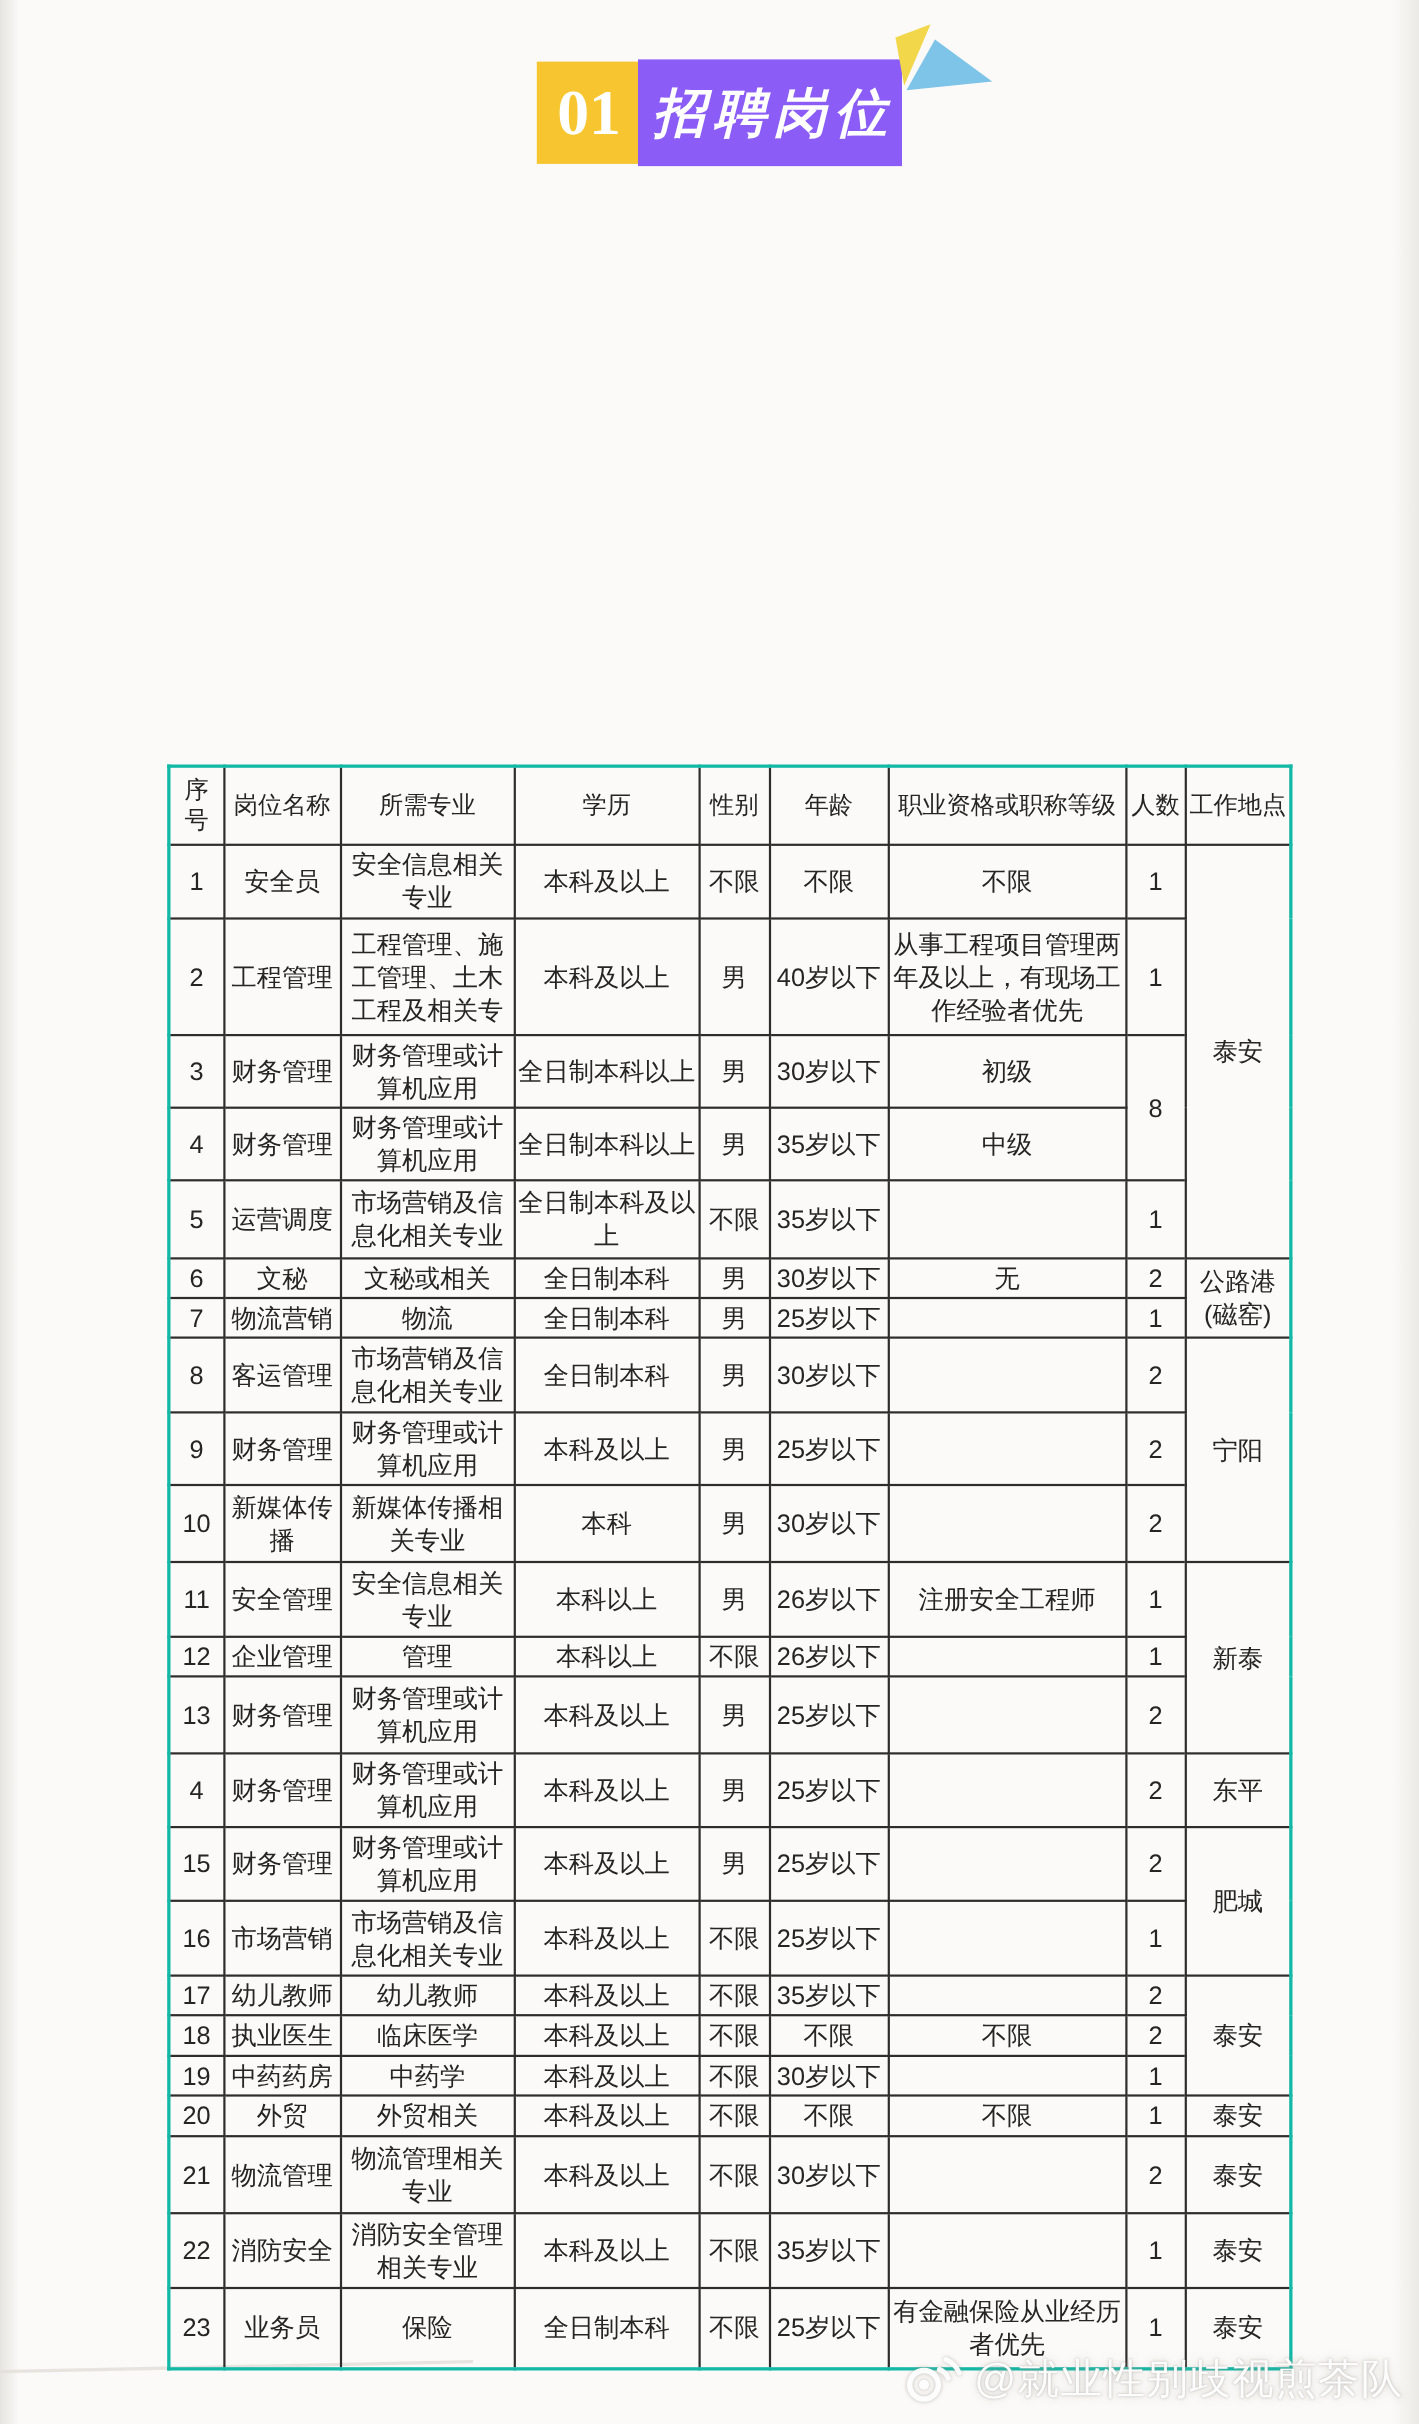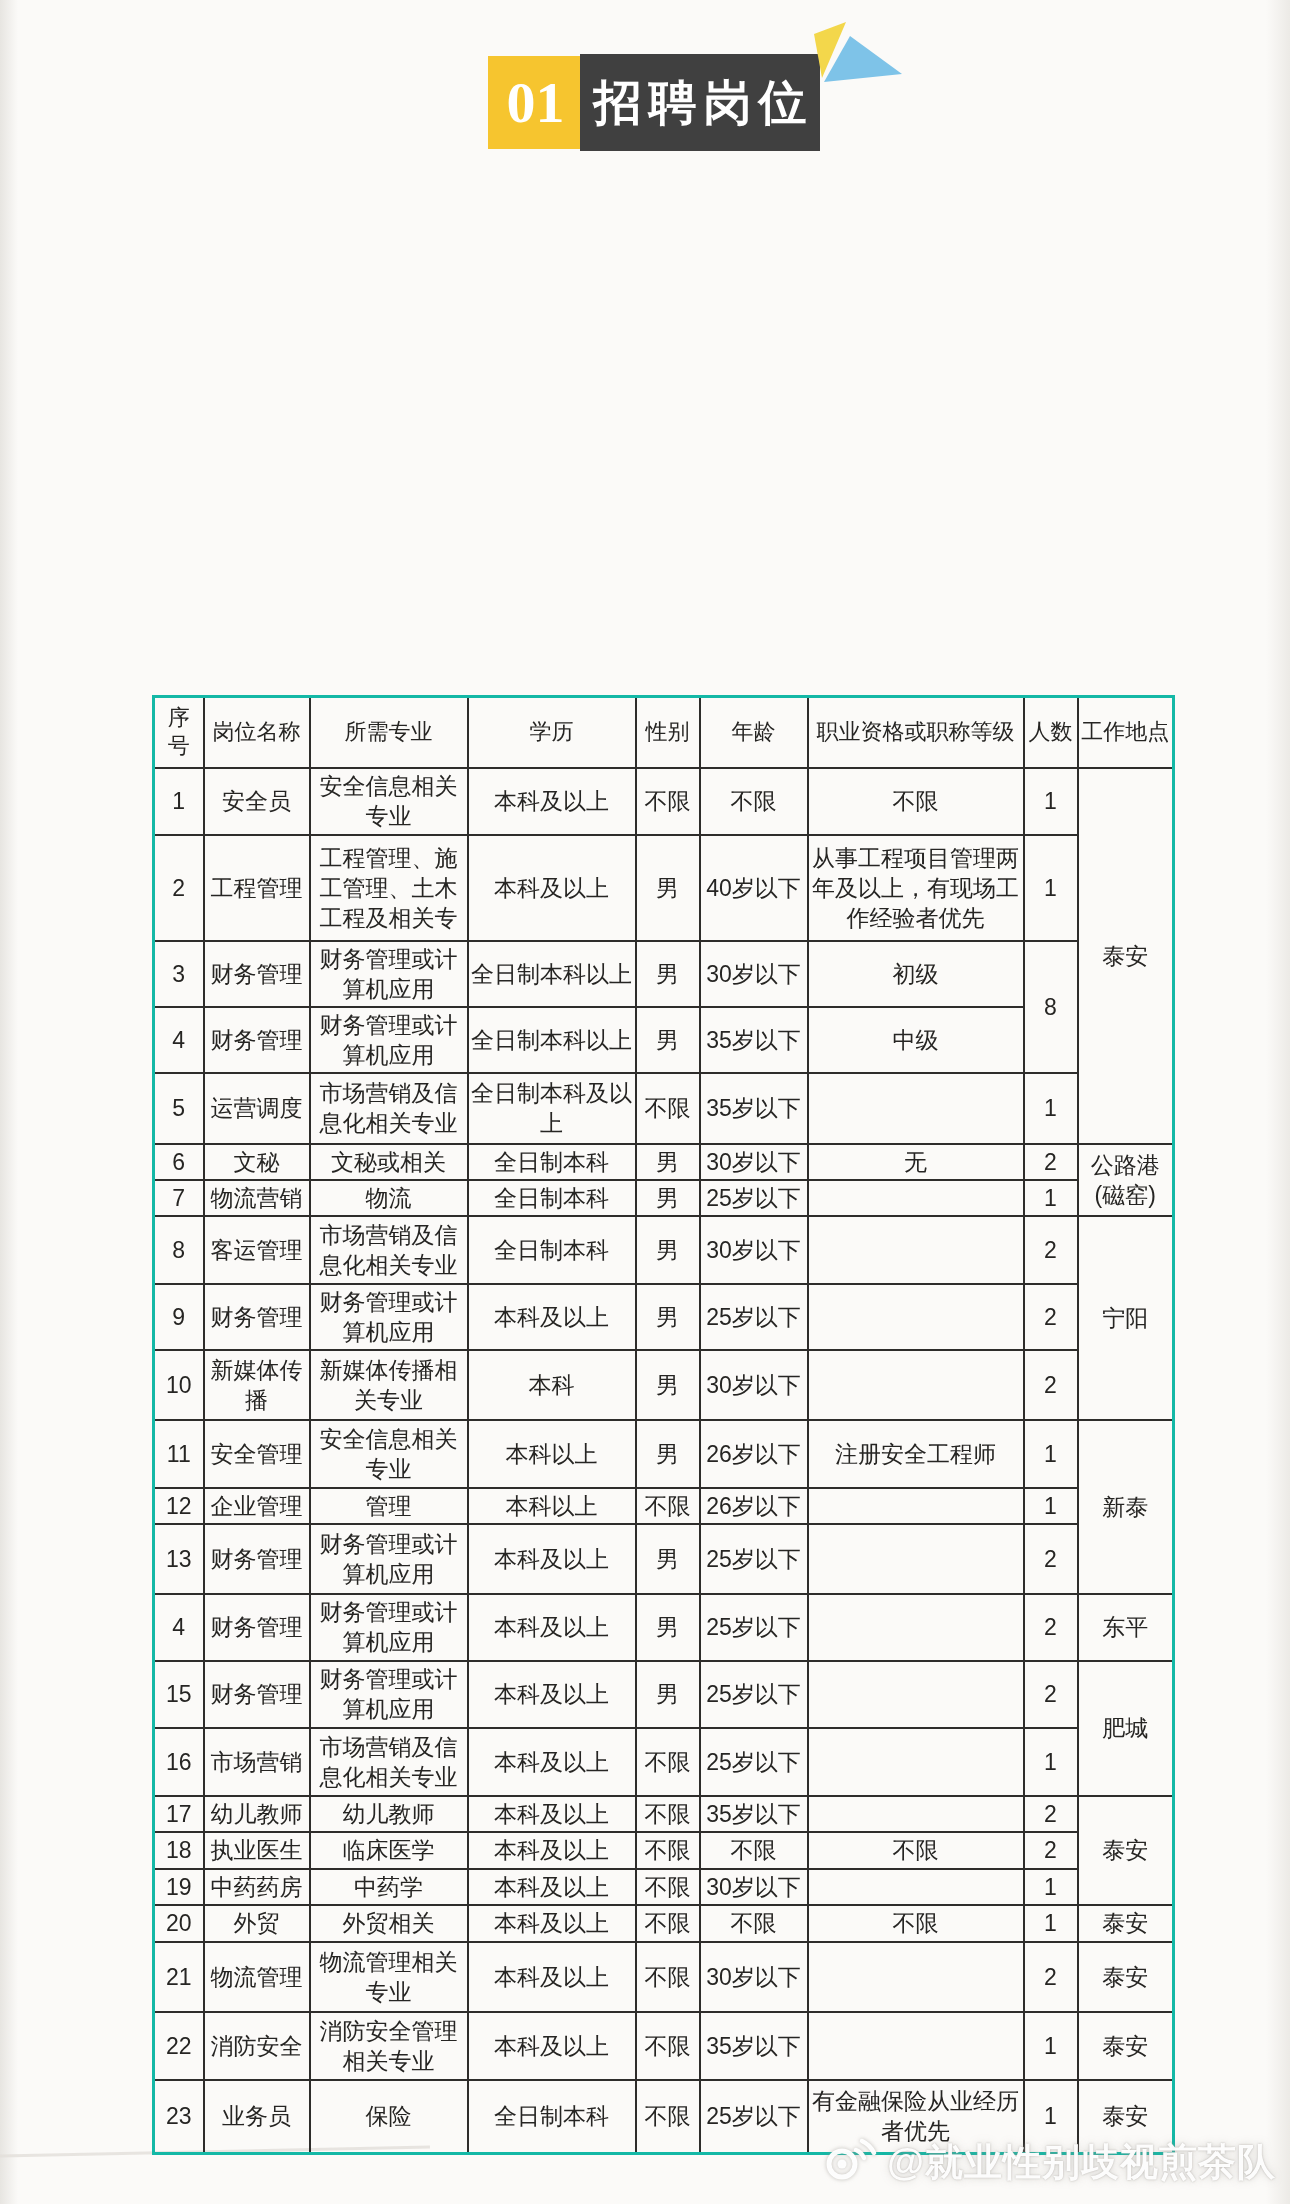--- a/index.html
+++ b/index.html
@@ -72,21 +72,21 @@
 </head>
 <body>
 
 <div id="page">
 
   <div class="edge-left"></div>
   <div class="edge-right"></div>
   <div class="paper-line"></div>
 
   <div class="badge-number" style="background:#f6c52f;">01</div>
-  <div class="badge-label" style="background:#404040;">招聘岗位</div>
+  <div class="badge-label" style="background:#8b5cf6;font-style:italic;">招聘岗位</div>
   <svg class="badge-triangle" viewBox="0 0 92 62" xmlns="http://www.w3.org/2000/svg">
     <polygon points="2,12 34,0 10,56" fill="#f3d74b"></polygon>
     <polygon points="38,14 90,52 12,60" fill="#7ec3e8"></polygon>
   </svg>
 
 
 
   <table class="req">
     <colgroup>
       <col style="width:50px">
@@ -350,22 +350,22 @@
           <td>全日制本科</td>
           <td>不限</td>
           <td>25岁以下</td>
           <td>有金融保险从业经历者优先</td>
           <td>1</td>
           <td rowspan="1">泰安</td>
         </tr>
       </tbody>
   </table>
 
-  <div style="position:absolute;right:14px;bottom:16px;display:flex;align-items:flex-start;gap:10px;
-              color:rgba(255,255,255,0.96);font-size:38px;font-weight:bold;letter-spacing:1px;
+  <div style="position:absolute;right:14px;bottom:16px;display:flex;align-items:center;gap:10px;
+              color:rgba(255,255,255,0.96);font-size:38px;font-weight:normal;letter-spacing:1px;
               text-shadow:0 0 2px rgba(150,145,138,0.65),0 0 8px rgba(150,145,138,0.35);">
     <svg width="52" height="44" viewBox="0 0 52 44" style="filter:drop-shadow(0 0 2px rgba(150,145,138,0.6));">
       <circle cx="17" cy="27" r="13" fill="none" stroke="rgba(255,255,255,0.96)" stroke-width="5"></circle>
       <circle cx="17" cy="27" r="4.5" fill="rgba(255,255,255,0.96)"></circle>
       <path d="M31,13 a15,15 0 0 1 8,8" fill="none" stroke="rgba(255,255,255,0.96)" stroke-width="4.5" stroke-linecap="round"></path>
       <path d="M37,4 a24,24 0 0 1 12,12" fill="none" stroke="rgba(255,255,255,0.96)" stroke-width="4.5" stroke-linecap="round"></path>
     </svg>
     <span>@就业性别歧视煎茶队</span>
   </div>
 

